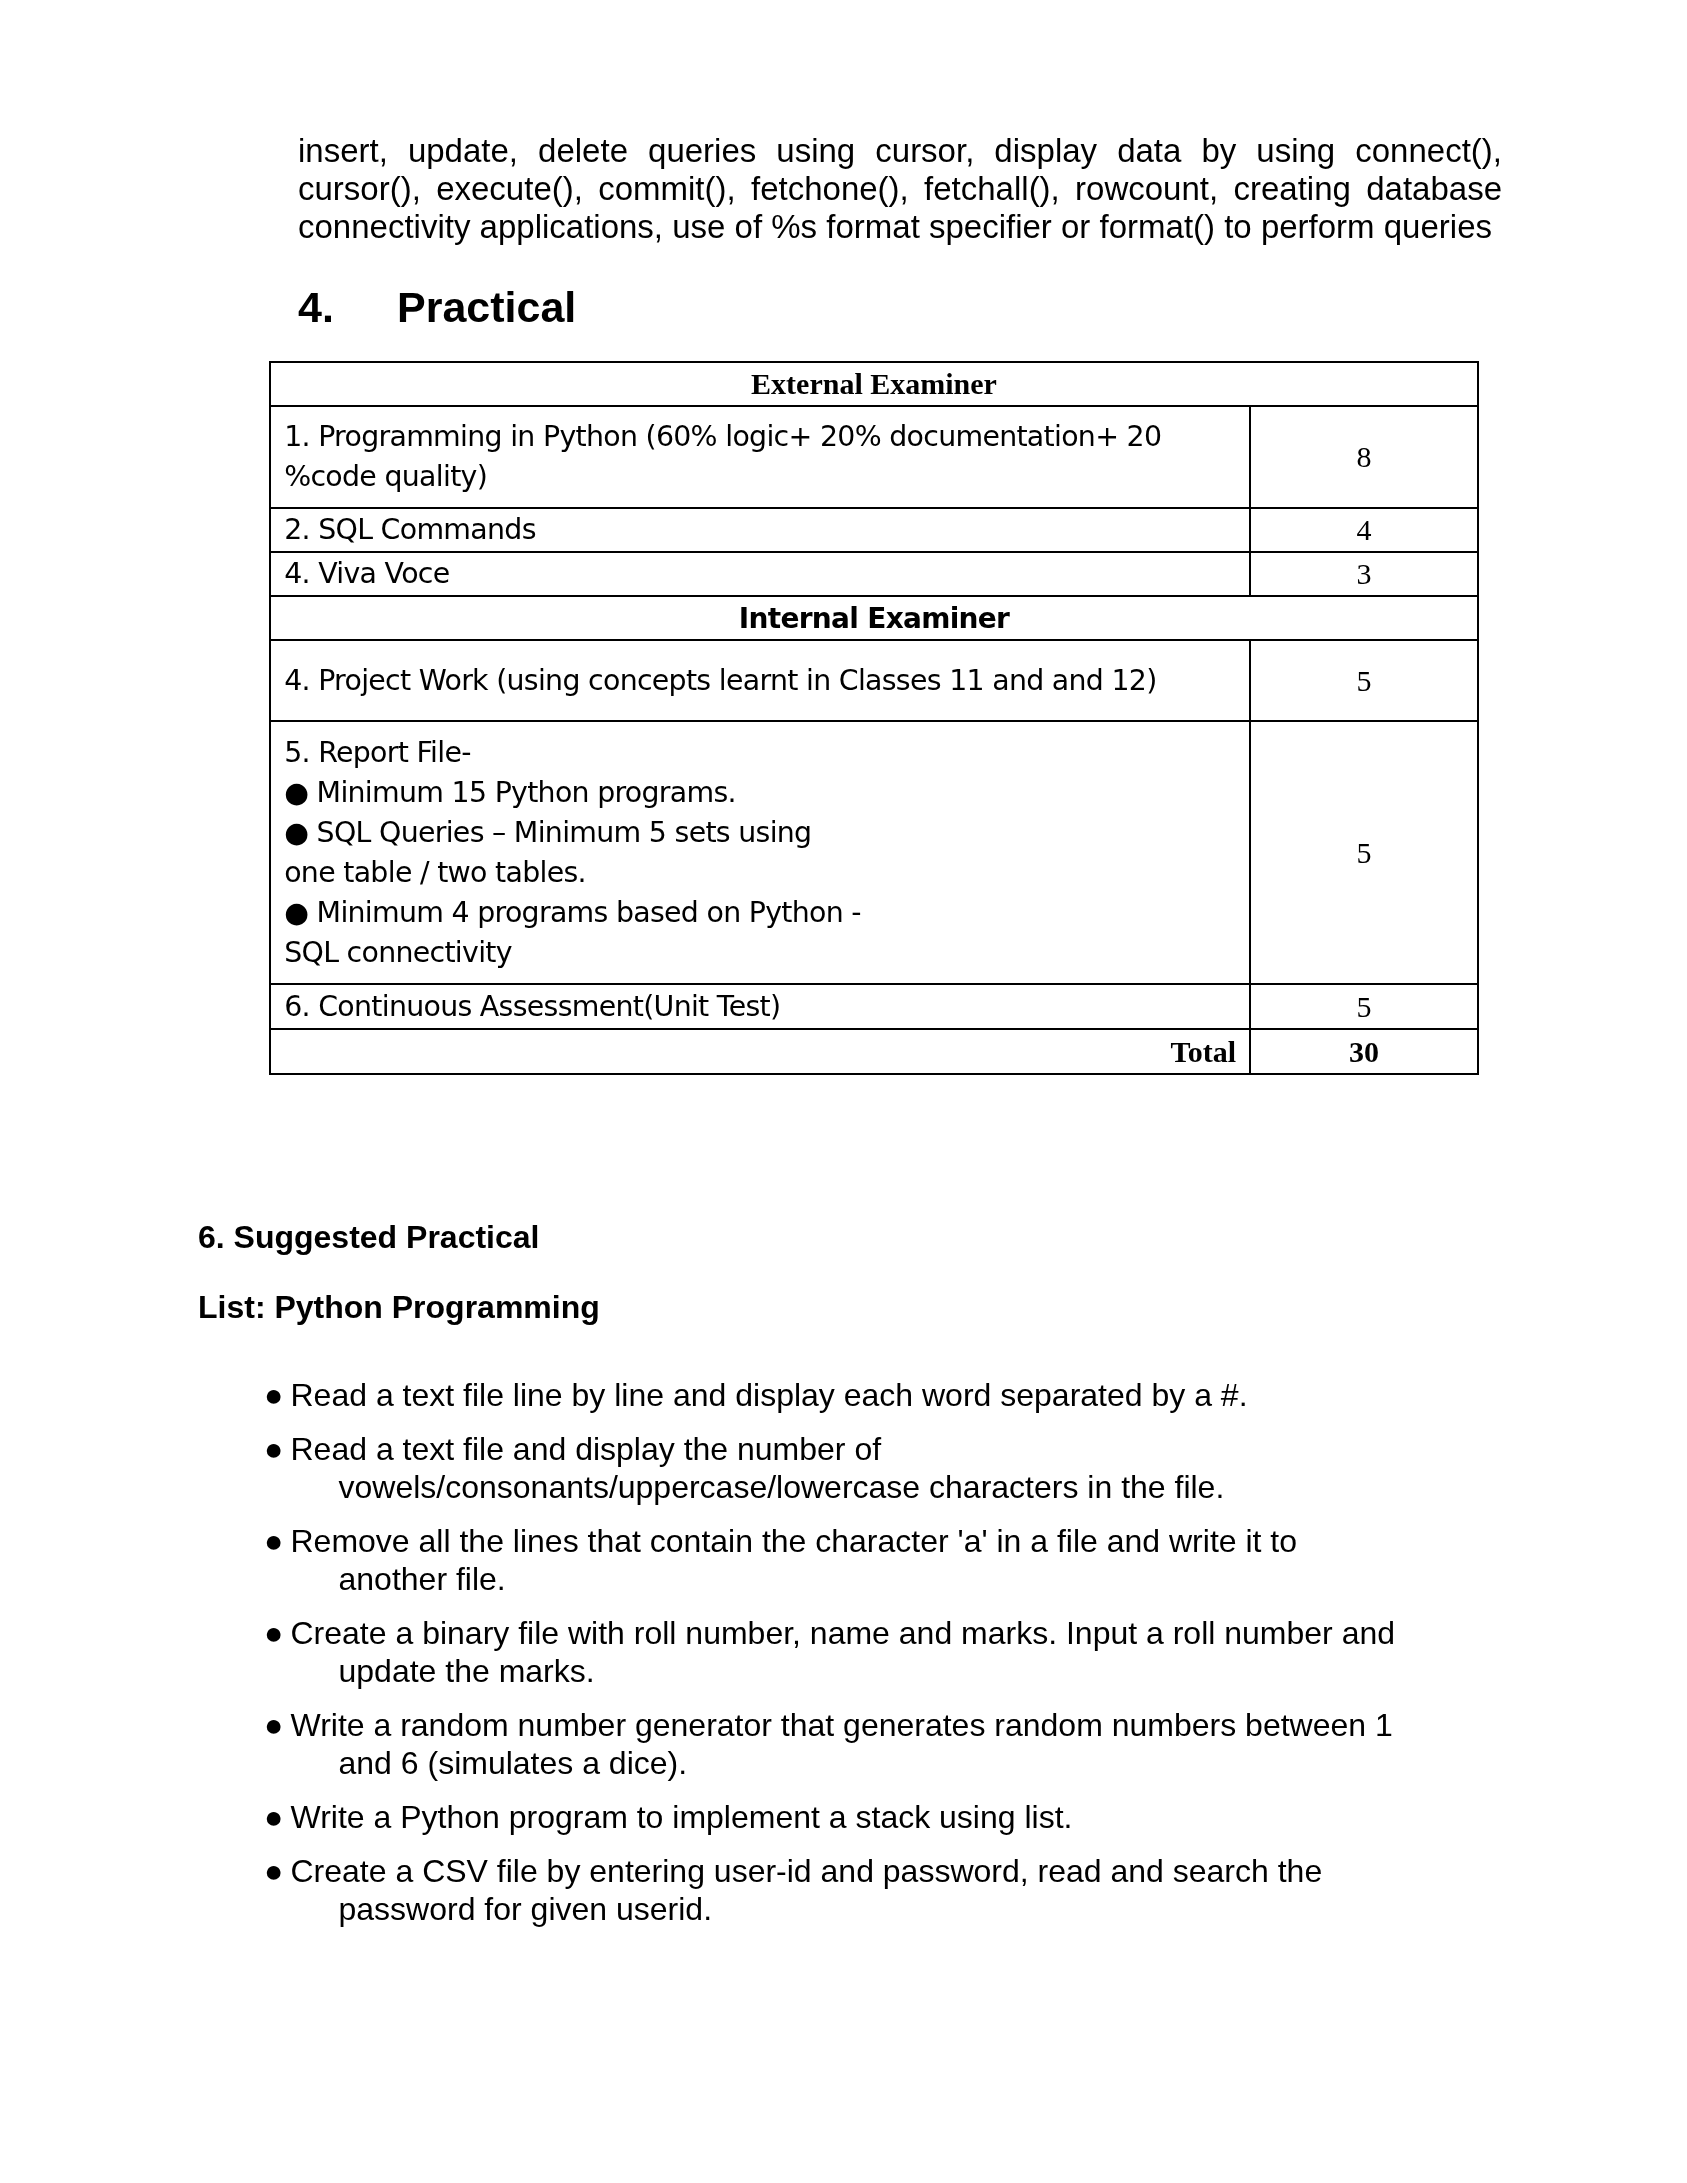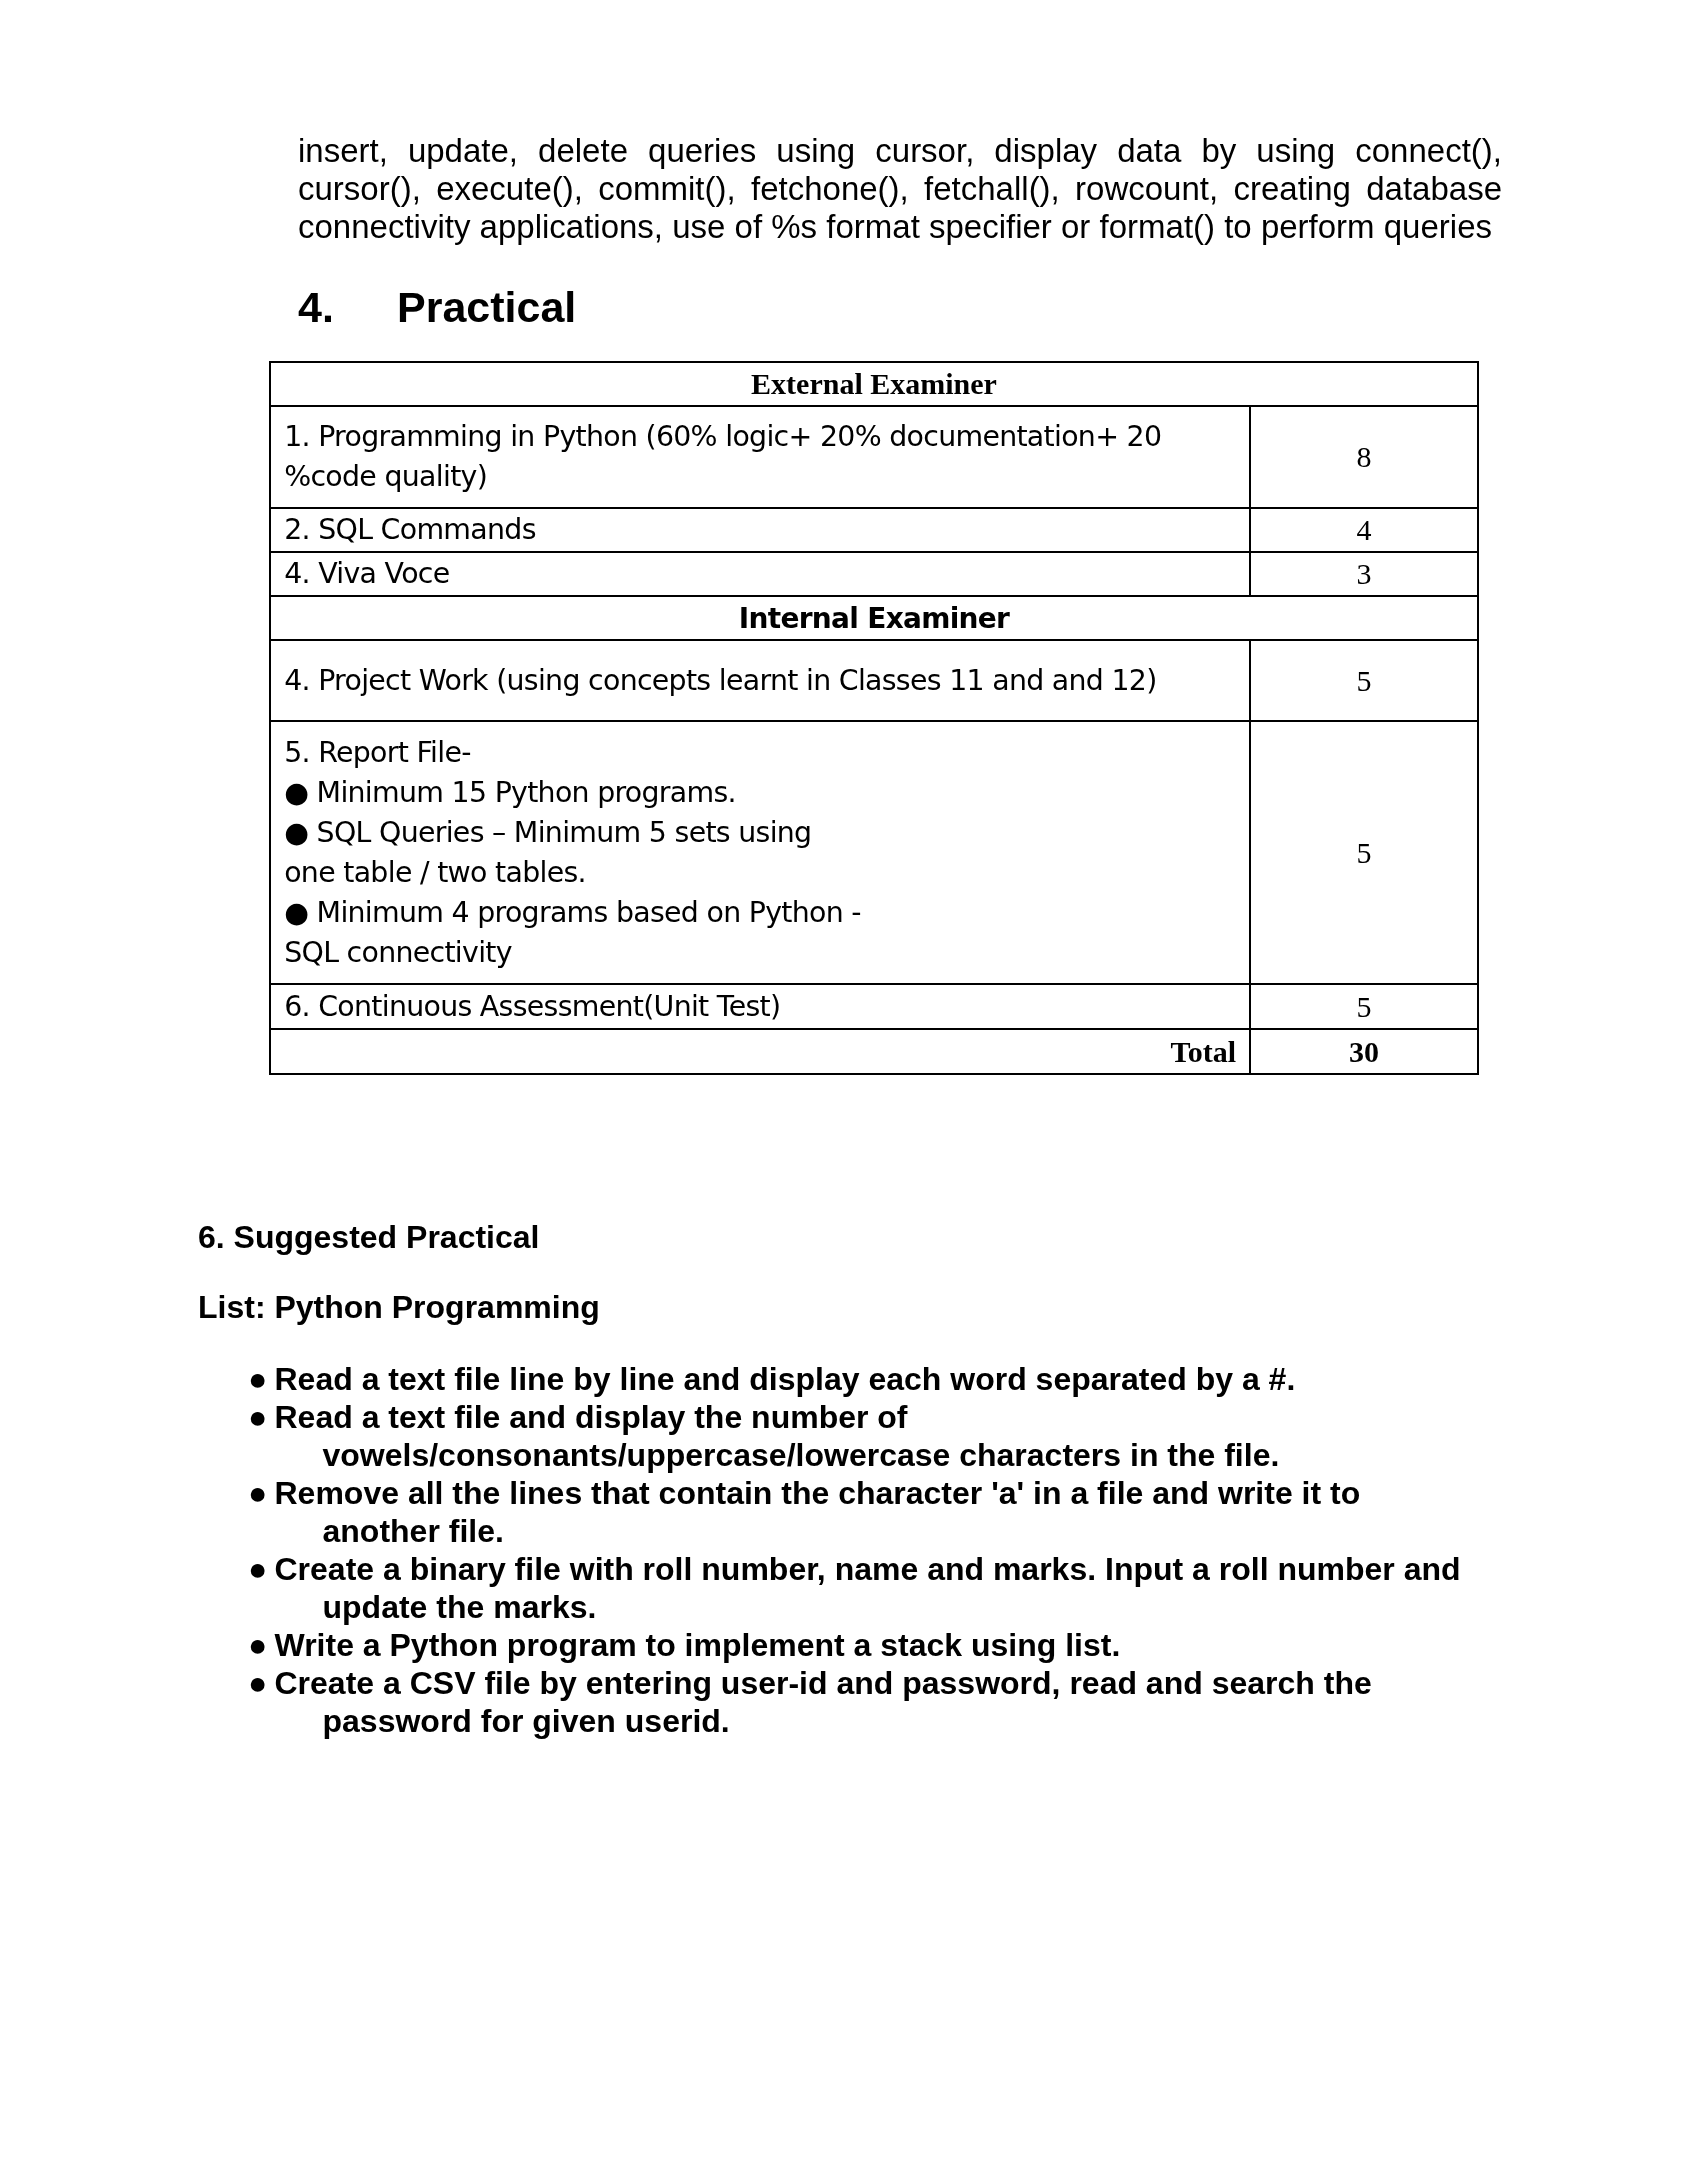--- a/index.html
+++ b/index.html
@@ -33,21 +33,21 @@
   .total-lbl { text-align: right !important; font-weight: bold; font-size: 30px !important; }
   .total-val { font-weight: bold; }
 
   .sec6 { position: absolute; left: 198px; top: 1219px; font-size: 32px; font-weight: bold; }
   .list-title { position: absolute; left: 198px; top: 1289px; font-size: 32px; font-weight: bold; }
 
   ul.practicals {
     position: absolute; left: 248px; top: 1360px; width: 1257px;
     margin: 0; padding: 0; list-style: none; font-size: 32px; line-height: 38px;
   }
-  ul.practicals li { margin: 0; padding-left: 26.5px; text-indent: -26.5px; font-weight: bold; }
+  ul.practicals li { margin: 16px; padding-left: 26.5px; text-indent: -26.5px; }
   ul.practicals li .cont { display: block; padding-left: 48px; text-indent: 0; }
   .bullet { display: inline-block; width: 26.5px; text-indent: 0; }
 </style>
 </head>
 <body>
 
 <div class="intro arial">
   <span class="line">insert, update, delete queries using cursor, display data by using connect(),</span>
   <span class="line">cursor(), execute(), commit(), fetchone(), fetchall(), rowcount, creating database</span>
   <span class="line last">connectivity applications, use of %s format specifier or format() to perform queries</span>
@@ -107,16 +107,17 @@
   </table>
 
 <div class="sec6 arial">6. Suggested Practical</div>
 <div class="list-title arial">List: Python Programming</div>
 
 <ul class="practicals arial">
   <li><span class="bullet">●</span><span>Read a text file line by line and display each word separated by a #.</span></li>
   <li><span class="bullet">●</span><span>Read a text file and display the number of</span><span class="cont">vowels/consonants/uppercase/lowercase characters in the file.</span></li>
   <li><span class="bullet">●</span><span>Remove all the lines that contain the character 'a' in a file and write it to</span><span class="cont">another file.</span></li>
   <li><span class="bullet">●</span><span>Create a binary file with roll number, name and marks. Input a roll number and</span><span class="cont">update the marks.</span></li>
+  <li><span class="bullet">●</span><span>Write a random number generator that generates random numbers between 1</span><span class="cont">and 6 (simulates a dice).</span></li>
   <li><span class="bullet">●</span><span>Write a Python program to implement a stack using list.</span></li>
   <li><span class="bullet">●</span><span>Create a CSV file by entering user-id and password, read and search the</span><span class="cont">password for given userid.</span></li>
 </ul>
 
 
 </body></html>

